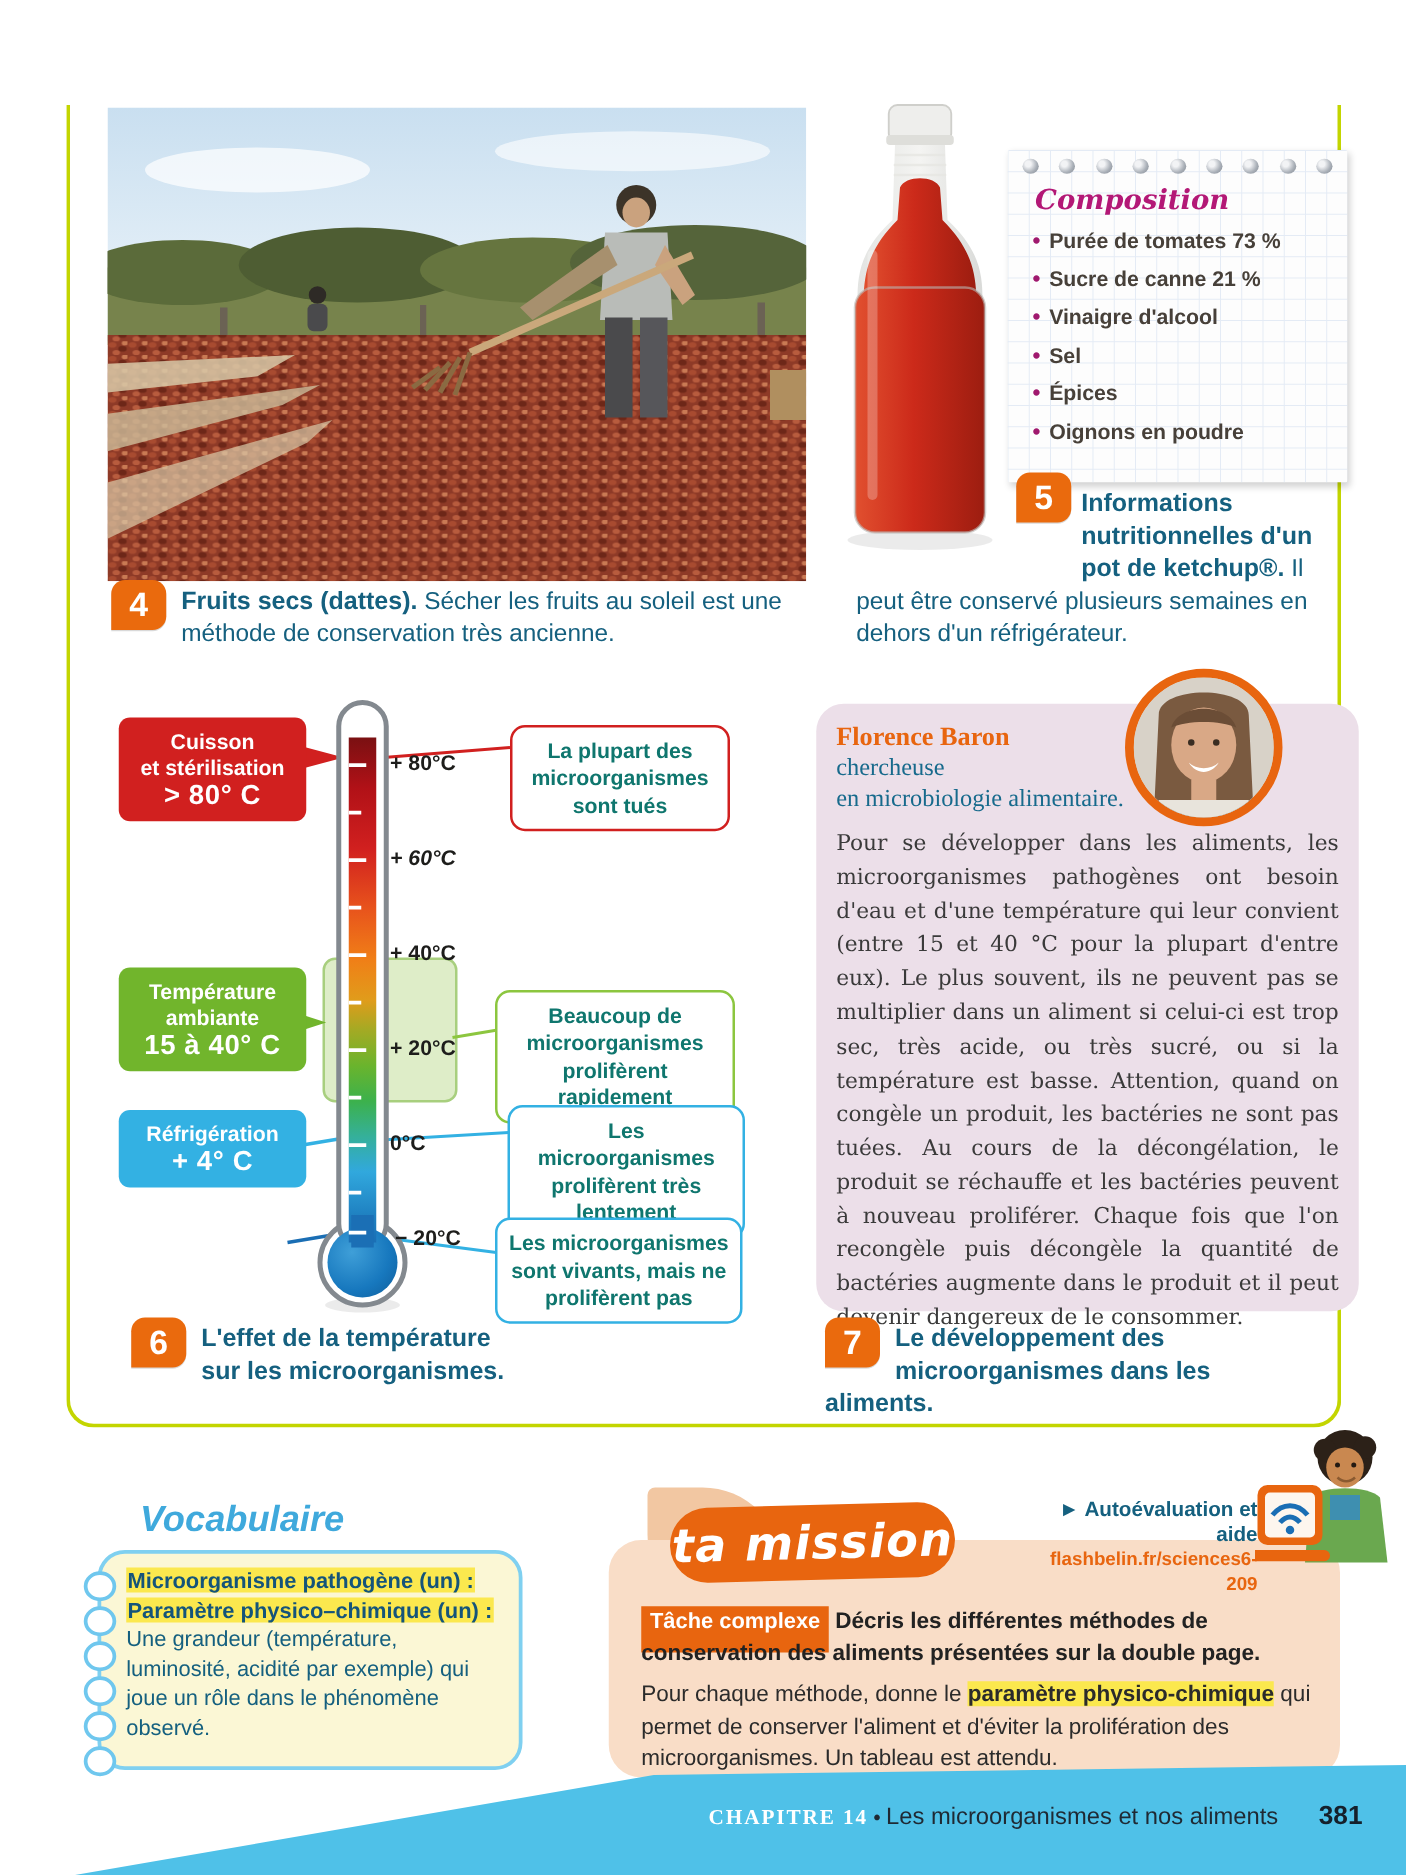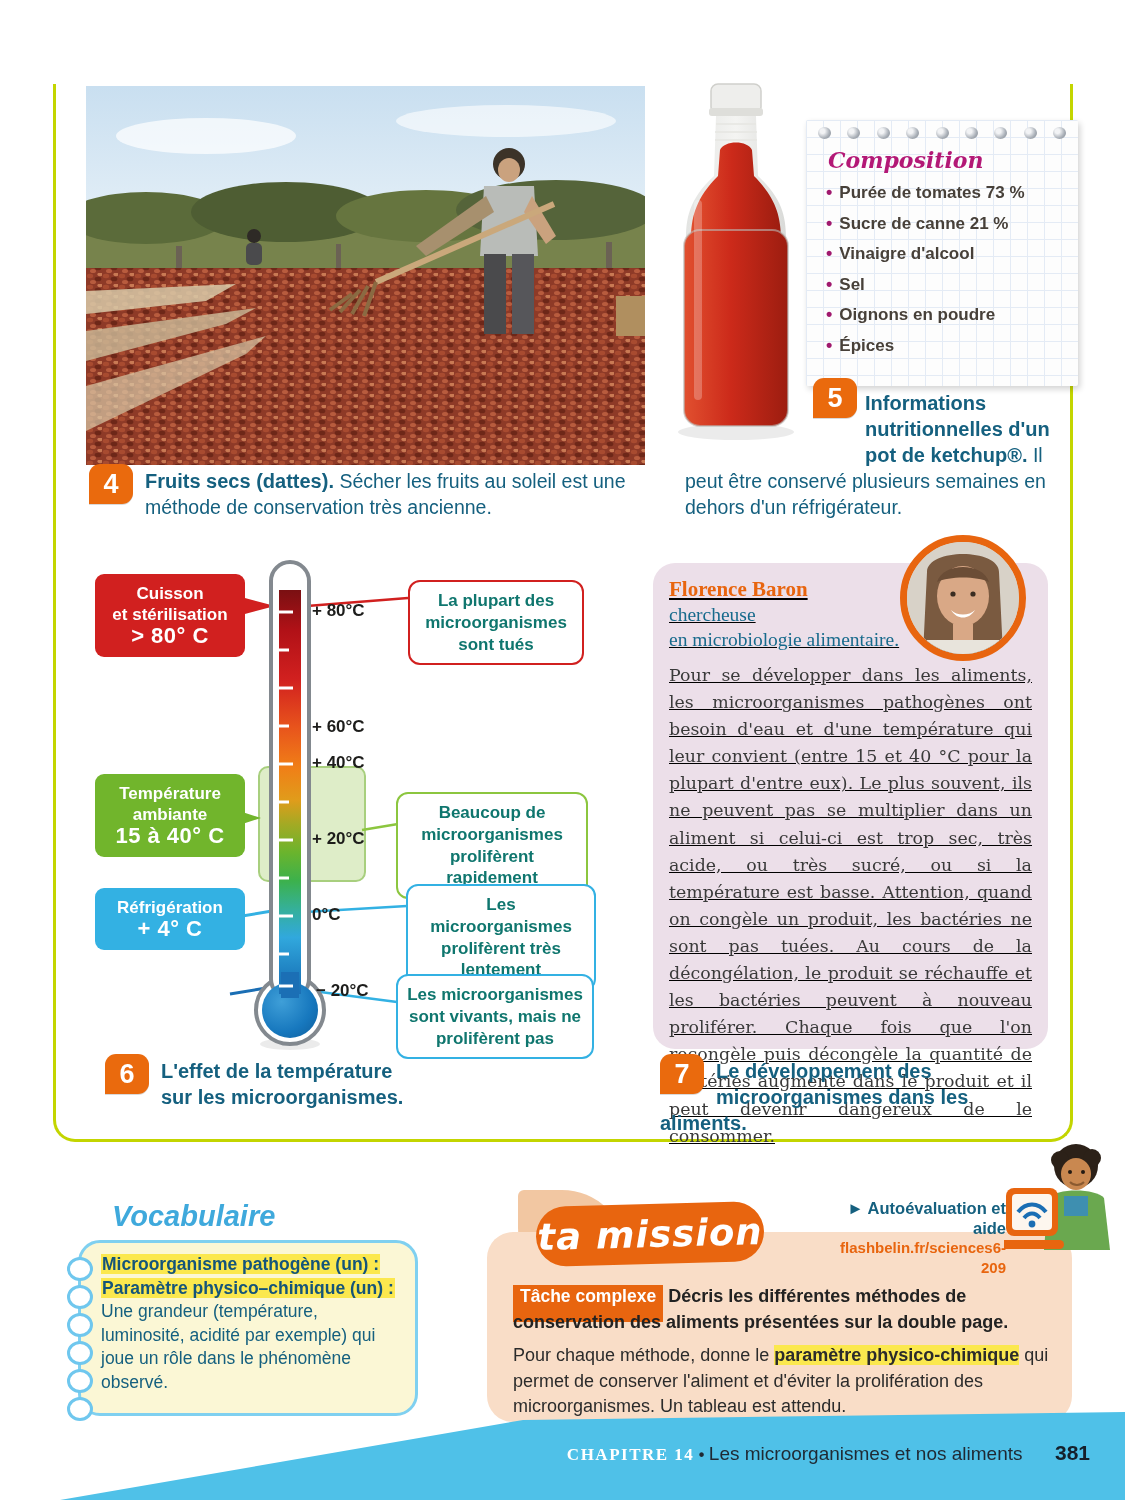--- a/index.html
+++ b/index.html
@@ -29,21 +29,21 @@
   .comp-item::before{content:"•";color:#a0196e;margin-right:7px;font-size:18px;}
   
   .zbox{width:138px;border-radius:9px;color:#fff;text-align:center;font-weight:bold;
         padding:9px 6px;line-height:21px;font-size:17px;}
   .zbox .val{font-size:22px;letter-spacing:.5px;}
   
   .callout{background:#fff;border:2px solid;border-radius:12px;text-align:center;
            font-weight:bold;font-size:17px;line-height:1.28;color:#0f766e;padding:8px 6px;}
   .tick{color:#1d1d1b;font-weight:bold;font-size:17px;white-space:nowrap;}
   
-  #expert{left:653px;top:563px;width:395px;height:486px;background:#ecdfe9;border-radius:22px;text-decoration:underline;}
+  #expert{left:653px;top:563px;width:434px;height:486px;background:#ecdfe9;border-radius:22px;}
   #expert .head{padding:14px 0 0 16px;font-family:"Liberation Serif",serif;line-height:25px;}
   #expert .name{color:#e8650f;font-weight:bold;font-size:21px;}
   #expert .role{color:#176a8c;font-size:19.5px;}
   #expert .body{margin:10px 16px 0 16px;font-family:"DejaVu Serif",serif;font-size:17.4px;
                 line-height:27.1px;color:#3a3a3a;text-align:justify;}
   #avatar{left:247px;top:-28px;width:112px;height:112px;border-radius:50%;border:7px solid #e8650f;
           overflow:hidden;background:#ddd5ca;}
   
   #vocab-title{left:112px;top:1200px;font-style:italic;font-weight:bold;font-size:29px;color:#3fa9dc;}
   #vocab-box{left:78px;top:1240px;width:340px;height:176px;background:#fbf7d5;border:3px solid #7fd0f0;
@@ -188,22 +188,22 @@
         <span></span>
         <span></span>
         <span></span>
         <span></span>
     </div>
     <div class="comp-title">Composition</div>
     <div class="comp-item">Purée de tomates 73 %</div>
     <div class="comp-item">Sucre de canne 21 %</div>
     <div class="comp-item">Vinaigre d'alcool</div>
     <div class="comp-item">Sel</div>
+    <div class="comp-item">Épices</div>
     <div class="comp-item">Oignons en poudre</div>
-    <div class="comp-item">Épices</div>
   </div>
 
   <div class="abs cap" style="left:685px;top:390px;width:400px;">
     <span style="float:left;width:180px;height:60px;position:relative;">
       <span class="badge" style="position:absolute;right:8px;top:-12px;">5</span>
     </span>
     <b>Informations nutritionnelles d'un pot de ketchup®.</b>
     <span>Il peut être conservé plusieurs semaines en dehors d'un réfrigérateur.</span>
   </div>
 
@@ -259,21 +259,21 @@
         <line x1="26" y1="246" x2="36" y2="246"></line>
       <line x1="26" y1="284" x2="40" y2="284"></line>
         <line x1="26" y1="322" x2="36" y2="322"></line>
       <line x1="26" y1="360" x2="40" y2="360"></line>
         <line x1="26" y1="398" x2="36" y2="398"></line>
       <line x1="26" y1="430" x2="40" y2="430"></line>
     </g>
   </svg>
 
   <div class="abs tick" style="left:312px;top:601px;">+ 80°C</div>
-  <div class="abs tick" style="left:312px;top:717px;">+ 60°C</div>
+  <div class="abs tick" style="left:312px;top:677px;font-style:italic;">+ 60°C</div>
   <div class="abs tick" style="left:312px;top:753px;">+ 40°C</div>
   <div class="abs tick" style="left:312px;top:829px;">+ 20°C</div>
   <div class="abs tick" style="left:312px;top:905px;">0°C</div>
   <div class="abs tick" style="left:316px;top:981px;">− 20°C</div>
 
   <div class="abs zbox" style="left:95px;top:574px;background:#d1201f;">
     <span>Cuisson</span><br>
     <span>et stérilisation</span><br>
     <span class="val">&gt; 80° C</span>
   </div>

